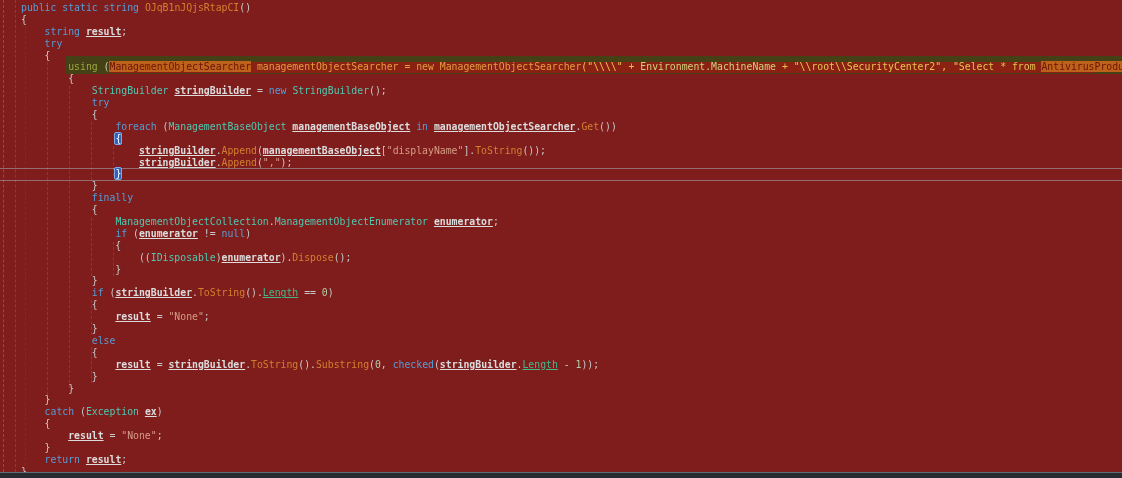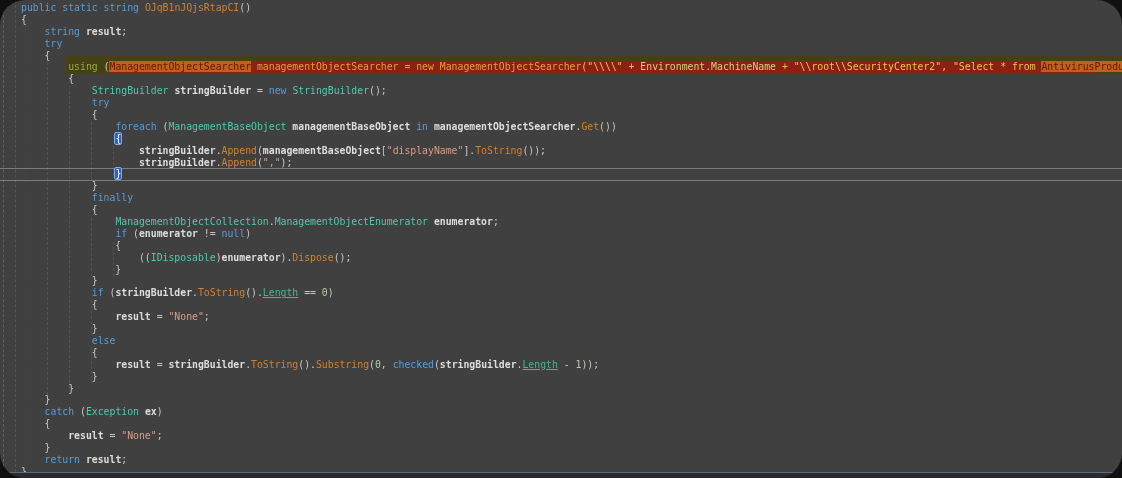--- a/index.html
+++ b/index.html
@@ -1,27 +1,27 @@
 <!DOCTYPE html>
 <html><head>
 <meta charset="utf-8">
 <style>
   html,body{margin:0;padding:0;background:#101010;}
-  .frame{position:relative;width:1122px;height:478px;background:#404040;overflow:hidden;
-         font-family:"DejaVu Sans Mono", monospace;border-radius:25px;}
+  .frame{position:relative;width:1122px;height:478px;background:#7f1d1d;overflow:hidden;
+         font-family:"DejaVu Sans Mono", monospace;}
   .code{position:absolute;left:21px;top:2px;z-index:4;font-size:9.8px;line-height:11.9px;
         white-space:pre;color:#c8c8c8;}
   .ln{height:11.9px;}
   
   .k{color:#569cd6;}
   .t{color:#4ec9b0;}
   .m{color:#d2802e;}
   .s{color:#d69d85;}
   .n{color:#b5cea8;}
-  .l{color:#dcdcdc;font-weight:bold;}
+  .l{color:#dcdcdc;font-weight:bold;text-decoration:underline;}
   .p{color:#c8c8c8;}
   .pr{color:#43b88c;text-decoration:underline;}
   
   .uk{color:#98a73e;}
   .up{color:#cfcf9a;}
   .ub,.ub2{background:#bd611b;color:#6b1505;}
   .ui{color:#e39c42;margin-top:21px;}
   .us{color:#e7c253;}
   .ue{color:#cfd07c;}
   

